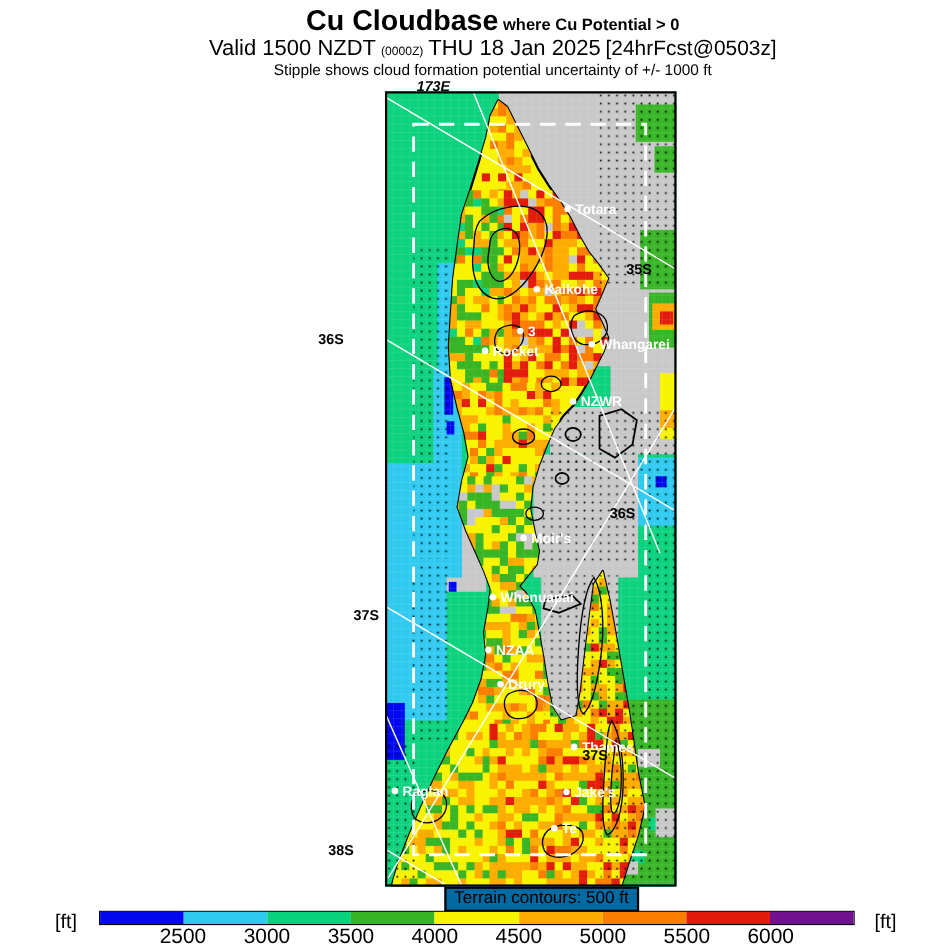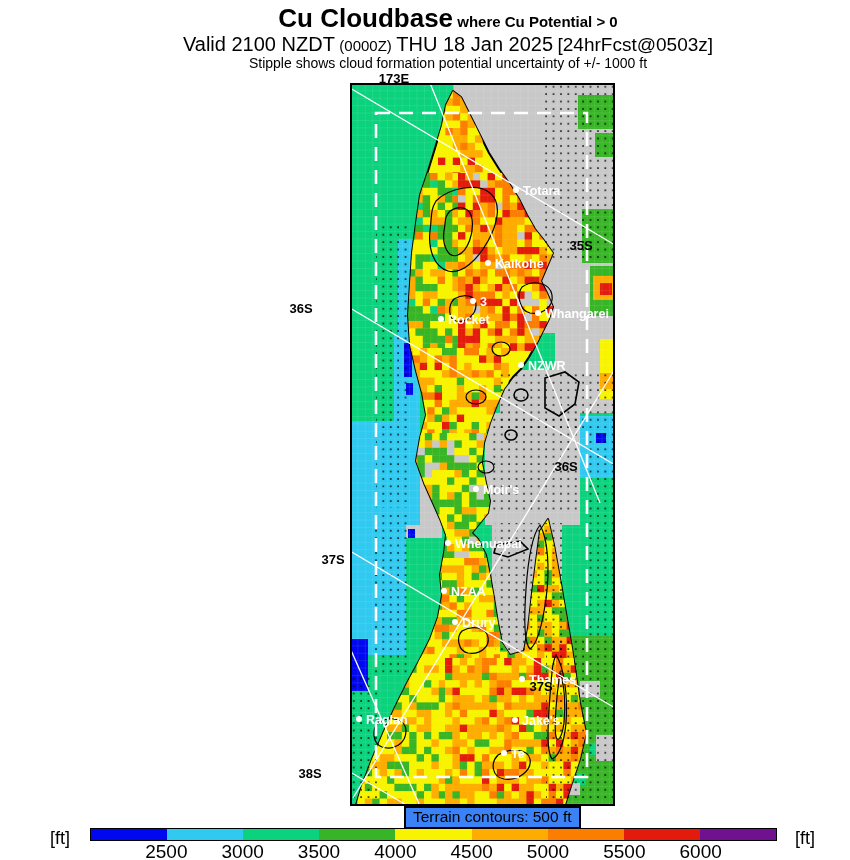--- a/index.html
+++ b/index.html
@@ -2,42 +2,42 @@
 <html><head>
 <meta charset="utf-8">
 <style>
   html,body{margin:0;padding:0;background:#ffffff;}
   #stage{position:relative;width:850px;height:860px;background:#ffffff;overflow:hidden;
          font-family:"Liberation Sans",sans-serif;color:#000;}
   .hdr{position:absolute;left:23px;top:4px;width:850px;text-align:center;line-height:1.12;}
   .t1{font-size:26px;font-weight:bold;}
   .t1s{font-size:15px;font-weight:bold;}
   .t2{font-size:20px;}
-  .t2s{font-size:15px;}
+  .t2s{font-size:11px;}
   .t2b{font-size:19px;}
   .t3{font-size:14px;}
   #mapwrap{position:absolute;left:302px;top:83px;width:265px;height:723px;margin-left:48px;}
   #mapsvg{position:absolute;left:0;top:0;overflow:visible;}
   .edgelabel{position:absolute;font-size:13px;font-weight:bold;transform:translate(-50%,-50%);
              white-space:nowrap;}
-  #terrainbox{position:absolute;left:404px;top:806px;background:#3b82f6;border:2px solid #000;
+  #terrainbox{position:absolute;left:404px;top:806px;background:#0369a1;border:2px solid #000;
               font-size:15.5px;padding:0px 7px 1px 7px;white-space:nowrap;}
   #cbar{position:absolute;left:90px;top:828px;width:687px;height:13px;display:flex;
         border:1px solid #000;box-sizing:border-box;}
   #cbar div{flex:1 1 0;}
   .cbtick{position:absolute;top:841px;font-size:19px;transform:translateX(-50%);}
   .cbunit{position:absolute;top:828px;font-size:18px;font-weight:normal;}
 </style>
 </head>
 <body>
 <div id="stage">
 
 <div class="hdr">
   <div><span class="t1">Cu Cloudbase</span><span class="t1s">&nbsp;<span>where Cu Potential &gt; 0</span></span></div>
-  <div><span class="t2">Valid 2100 NZDT</span> <span class="t2s">(0000Z)</span> <span class="t2">THU 18 Jan 2025</span> <span class="t2b">[24hrFcst@0503z]</span></div>
+  <div><span class="t2">Valid 1500 NZDT</span> <span class="t2s">(0000Z)</span> <span class="t2">THU 18 Jan 2025</span> <span class="t2b">[24hrFcst@0503z]</span></div>
   <div class="t3">Stipple shows cloud formation potential uncertainty of +/- 1000 ft</div>
 </div>
 
 <div id="mapwrap">
   <svg id="mapsvg" width="265" height="723" viewBox="0 0 265 723">
         <defs>
           <pattern id="finegrid" width="7.4" height="7.4" patternUnits="userSpaceOnUse">
             <path d="M 7.4 0 L 0 0 0 7.4" fill="none" stroke="#ffffff" stroke-width="0.5" stroke-opacity="0.22"></path>
           </pattern>
           <pattern id="stip" width="7.4" height="7.4" patternUnits="userSpaceOnUse">
@@ -2283,21 +2283,21 @@
           <text x="172" y="641.5" fill="#fff" font-size="12.5" font-weight="bold" font-family="&quot;Liberation Sans&quot;,sans-serif">Jake's</text>
         </g>
         <g>
           <circle cx="154" cy="670" r="3" fill="#fff"></circle>
           <text x="161" y="674.5" fill="#fff" font-size="12.5" font-weight="bold" font-family="&quot;Liberation Sans&quot;,sans-serif">Te</text>
         </g>
       </svg>
 </div>
 
 <div id="edge-labels">
-      <div class="edgelabel" style="left: 394px; top: 78px;">173E</div>
+      <div class="edgelabel" style="left: 394px; top: 78px; font-style: italic;">173E</div>
       <div class="edgelabel" style="left: 581px; top: 245px;">35S</div>
       <div class="edgelabel" style="left: 301px; top: 308px;">36S</div>
       <div class="edgelabel" style="left: 566px; top: 466px;">36S</div>
       <div class="edgelabel" style="left: 333px; top: 559px;">37S</div>
       <div class="edgelabel" style="left: 541px; top: 686px;">37S</div>
       <div class="edgelabel" style="left: 310px; top: 773px;">38S</div>
     </div>
 
 <div id="terrainbox">Terrain contours: 500 ft</div>
 

